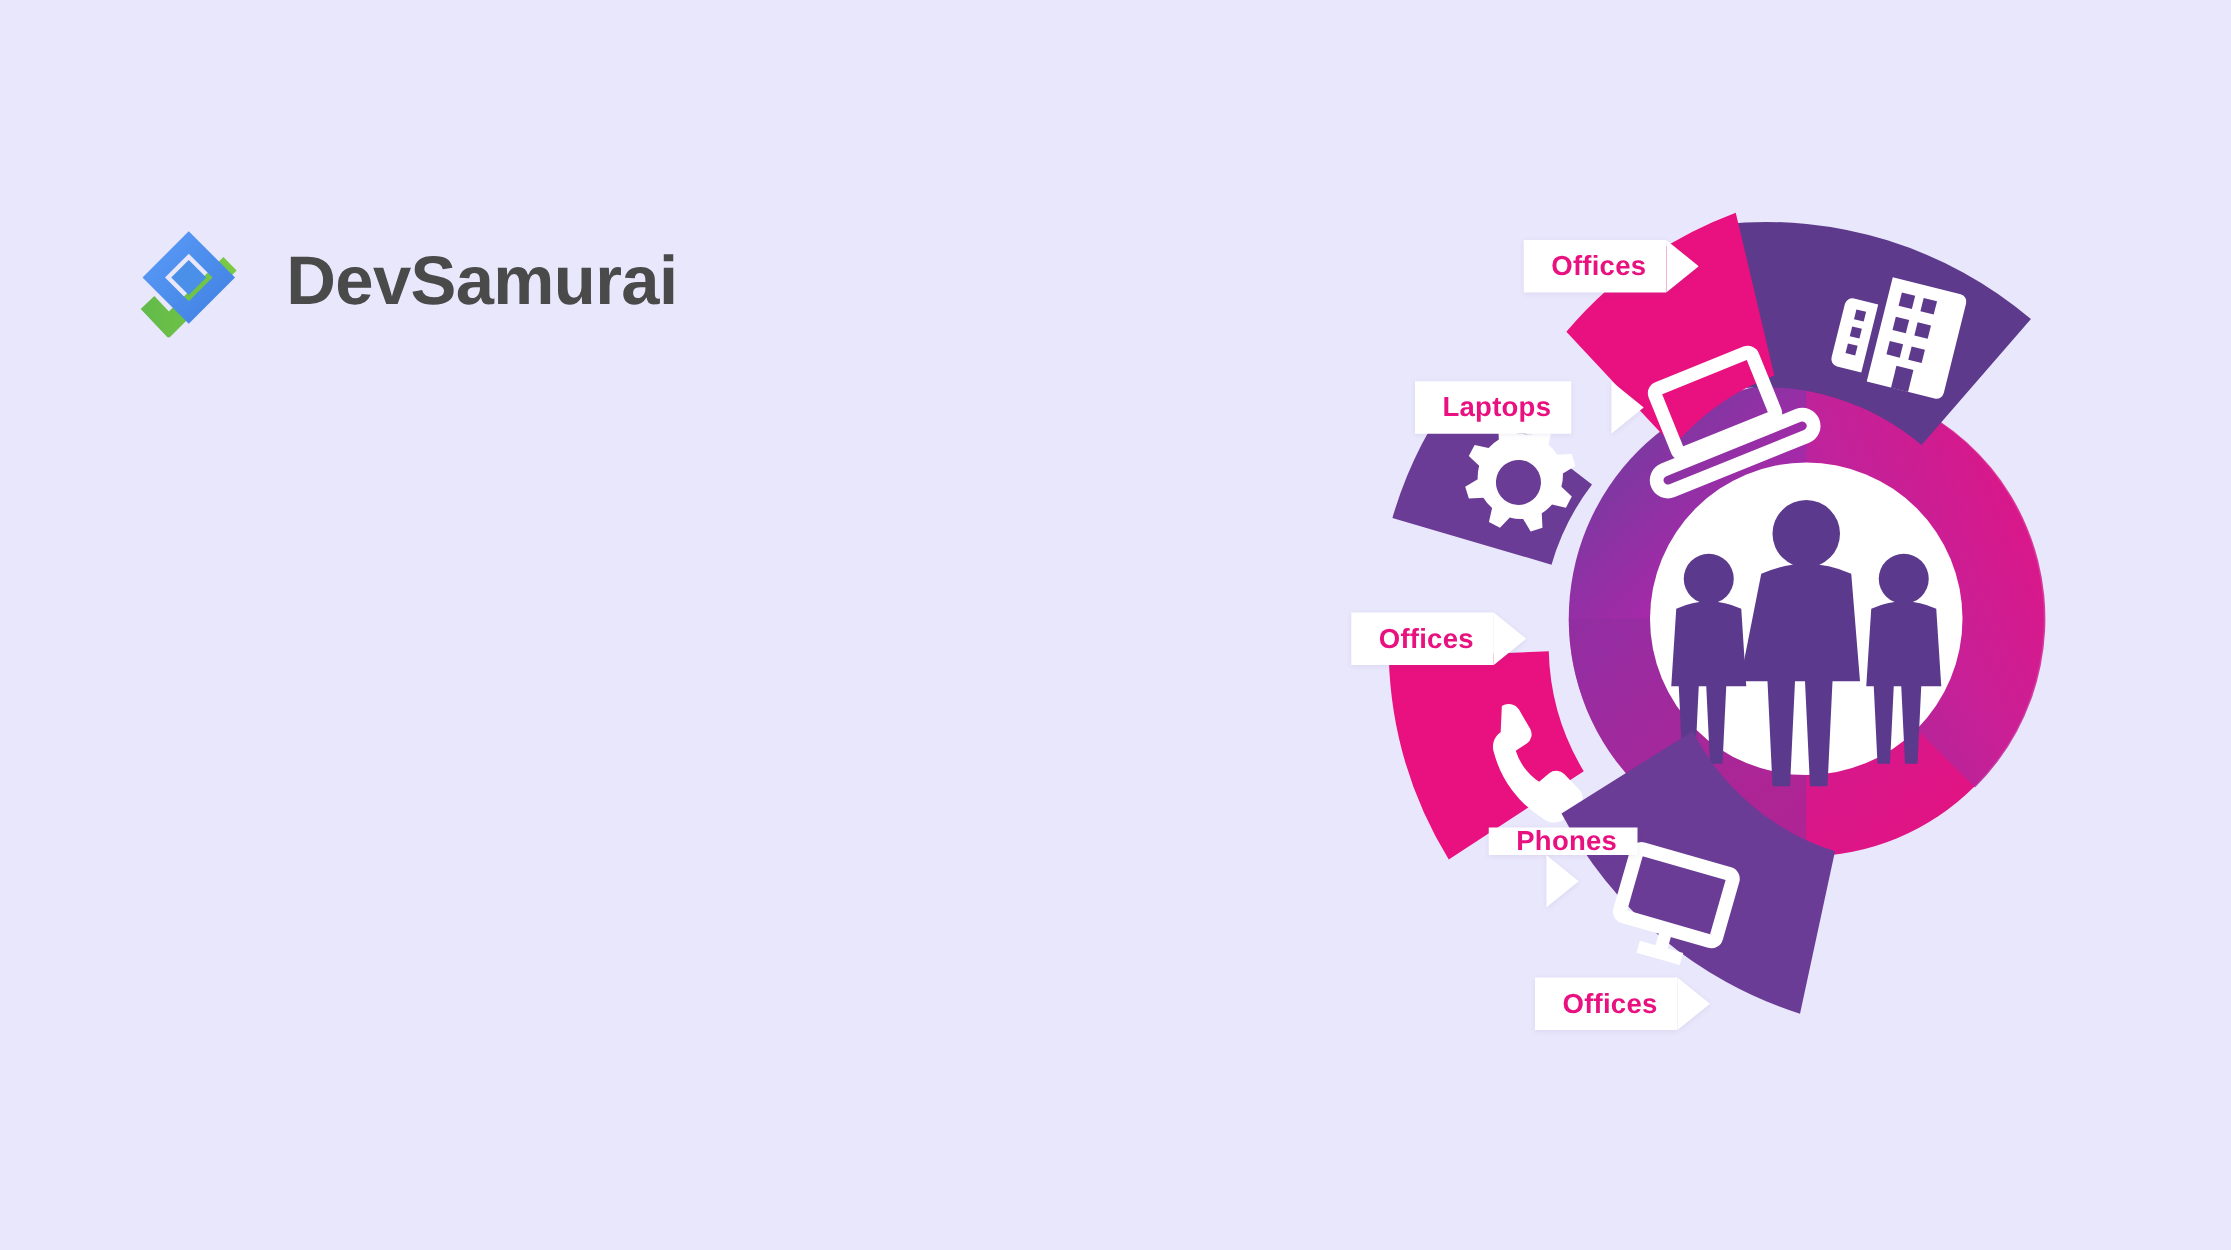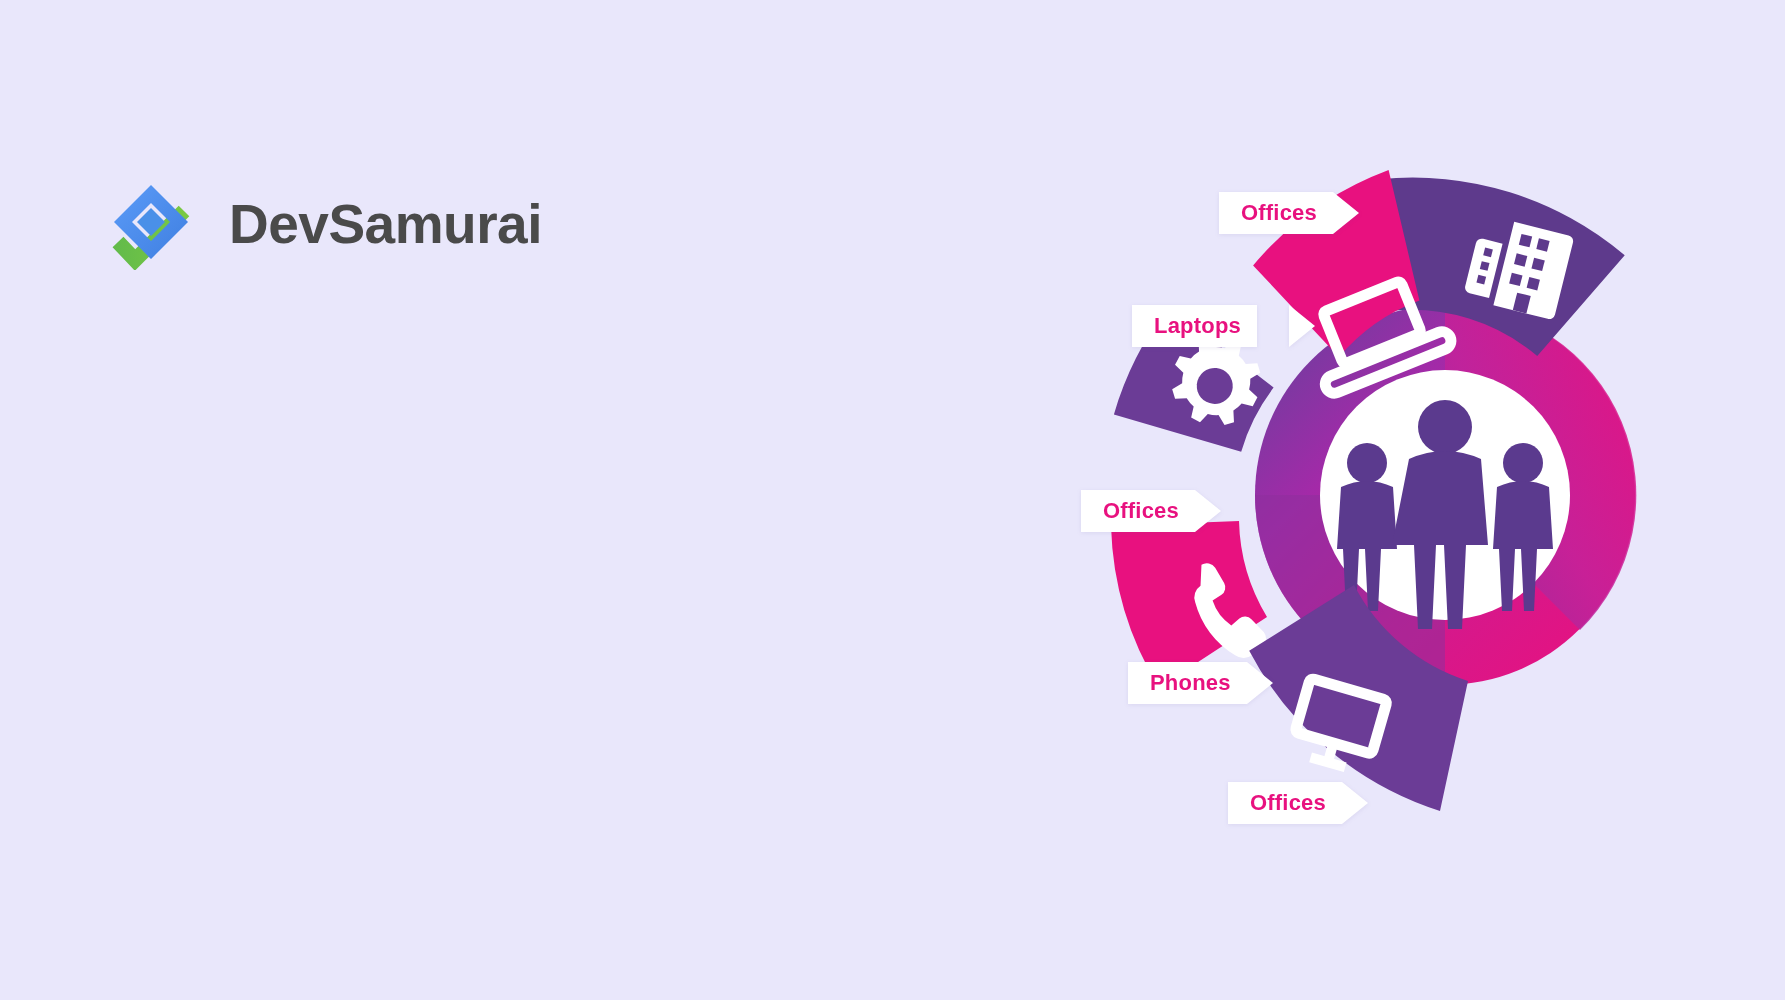--- a/index.html
+++ b/index.html
@@ -84,21 +84,21 @@
   }
   .callout .arrow {
     width: 26px;
     height: 42px;
     flex: none;
   }
 
   .callout-offices  { left: 1219px; top: 192px; }
   .callout-laptops  { left: 1132px; top: 305px; gap: 32px; }
   .callout-licenses { left: 1081px; top: 490px; }
-  .callout-phones   { left: 1128px; top: 662px; }
+  .callout-phones   { left: 1191px; top: 662px; flex-direction: column; }
   .callout-screens  { left: 1228px; top: 782px; }
 </style>
 </head>
 <body>
 
 <div class="stage">
 
   <div class="brand">
     <svg class="brand-mark" viewBox="0 0 88 92">
       <defs>

